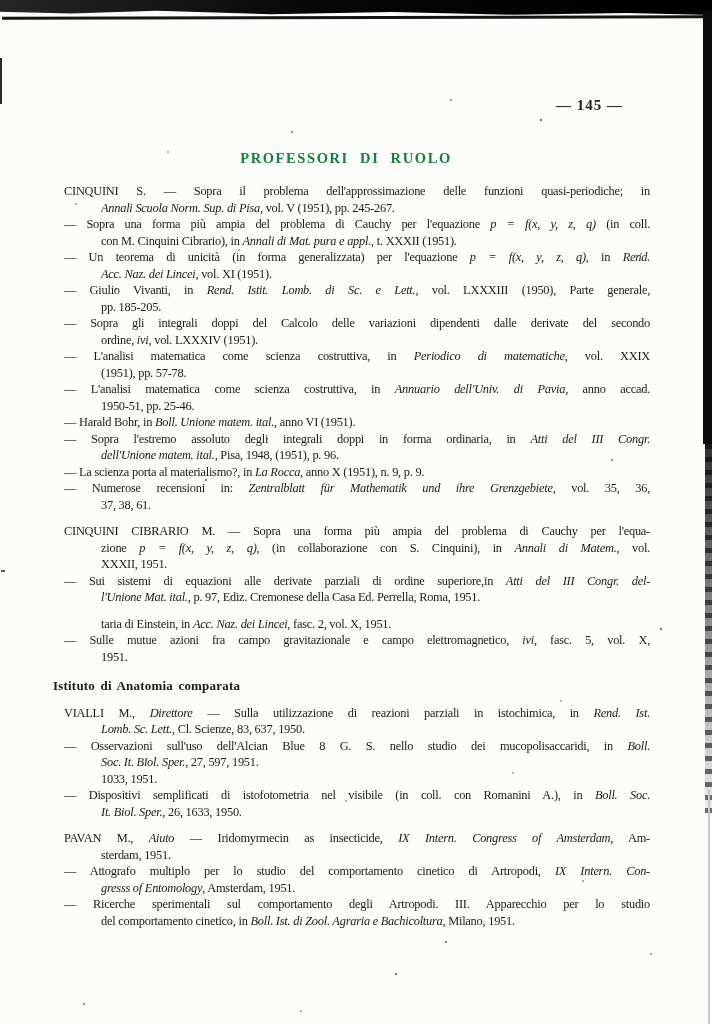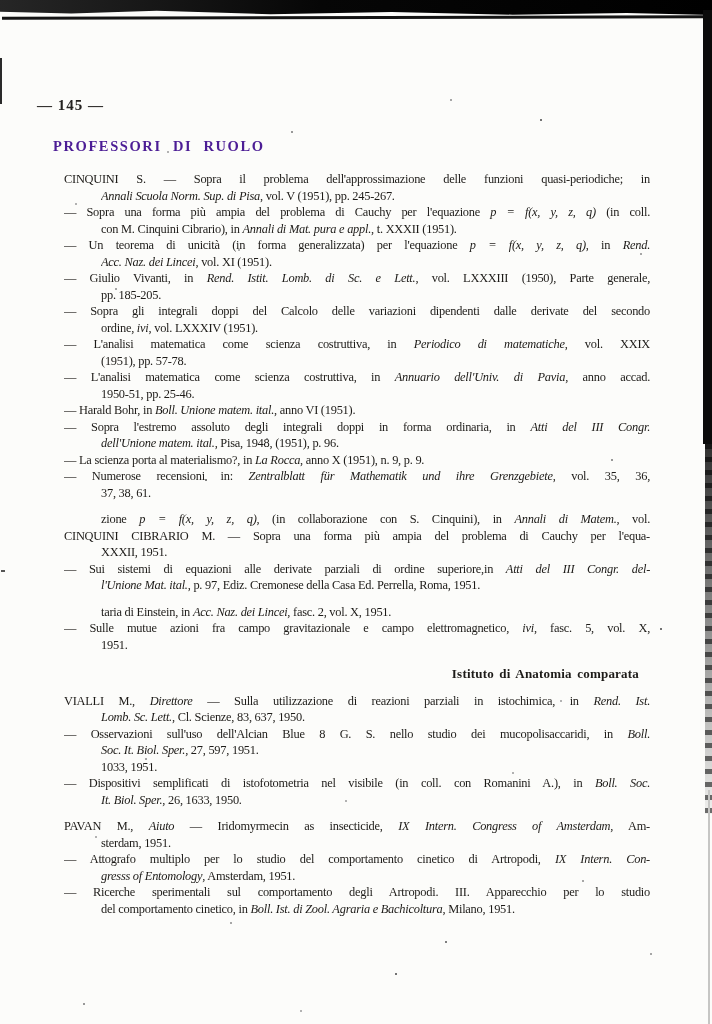--- a/index.html
+++ b/index.html
@@ -45,32 +45,32 @@
       266px 438px 0 0 #8a8a8a, 611px 459px 0 0 #777, 660px 628px 0 0 #444,
       145px 758px 0 0 #8a8a8a, 345px 800px 0 0 #999, 95px 836px 0 0 #9a9a9a,
       445px 941px 0 0 #555, 230px 922px 0 0 #8a8a8a, 395px 973px 0 0 #444,
       650px 953px 0 0 #8a8a8a, 83px 1003px 0 0 #777, 300px 1010px 0 0 #9a9a9a,
       582px 880px 0 0 #8a8a8a, 512px 772px 0 0 #999, 560px 700px 0 0 #9a9a9a;
   }
   
   .content{position:absolute;left:64px;top:97px;width:586px;}
   .page-number{
     font-size:15px;font-weight:bold;letter-spacing:1px;
-    text-align:left;position:relative;left:-27px;color:#242220;
+    text-align:right;position:relative;left:-27px;color:#242220;
   }
   .main-heading{
-    margin-top:24px;font-size:14.5px;font-weight:bold;
-    letter-spacing:1.6px;word-spacing:6px;text-align:left;
-    position:relative;left:-11px;color:#4c1d95;
+    margin-top:36px;font-size:14.5px;font-weight:bold;
+    letter-spacing:1.6px;word-spacing:6px;text-align:center;
+    position:relative;left:-11px;color:#15803d;
   }
   .bibliography{margin-top:16px;font-size:12.4px;line-height:16.5px;letter-spacing:-0.25px;}
   .block{margin-top:10px;}
   .bibliography > .block:first-child{margin-top:0;}
   .section-heading{
-    font-weight:bold;font-size:13px;text-align:right;
+    font-weight:bold;font-size:13px;text-align:left;
     margin-top:13px;margin-bottom:2px;position:relative;left:-11px;
     letter-spacing:0.2px;word-spacing:2px;
   }
   .line{text-align:justify;text-align-last:justify;height:16.5px;overflow:hidden;}
   .line.noj{text-align-last:left;}
   .line.ind{margin-left:37px;}
 </style>
 </head>
 <body>
 
@@ -105,22 +105,22 @@
           <div class="line">— L'analisi matematica come scienza costruttiva, in <i>Annuario dell'Univ. di Pavia</i>, anno accad.</div>
           <div class="line ind noj">1950-51, pp. 25-46.</div>
           <div class="line noj">— Harald Bohr, in <i>Boll. Unione matem. ital.</i>, anno VI (1951).</div>
           <div class="line">— Sopra l'estremo assoluto degli integrali doppi in forma ordinaria, in <i>Atti del III Congr.</i></div>
           <div class="line ind noj"><i>dell'Unione matem. ital.</i>, Pisa, 1948, (1951), p. 96.</div>
           <div class="line noj">— La scienza porta al materialismo?, in <i>La Rocca</i>, anno X (1951), n. 9, p. 9.</div>
           <div class="line">— Numerose recensioni in: <i>Zentralblatt für Mathematik und ihre Grenzgebiete</i>, vol. 35, 36,</div>
           <div class="line ind noj">37, 38, 61.</div>
         </div>
         <div class="block">
+          <div class="line">CINQUINI CIBRARIO M. — Sopra una forma più ampia del problema di Cauchy per l'equa-</div>
           <div class="line ind">zione <i>p = f(x, y, z, q)</i>, (in collaborazione con S. Cinquini), in <i>Annali di Matem.</i>, vol.</div>
-          <div class="line">CINQUINI CIBRARIO M. — Sopra una forma più ampia del problema di Cauchy per l'equa-</div>
           <div class="line ind noj">XXXII, 1951.</div>
           <div class="line">— Sui sistemi di equazioni alle derivate parziali di ordine superiore,in <i>Atti del III Congr. del-</i></div>
           <div class="line ind noj"><i>l'Unione Mat. ital.</i>, p. 97, Ediz. Cremonese della Casa Ed. Perrella, Roma, 1951.</div>
         </div>
         <div class="block">
           <div class="line ind noj">taria di Einstein, in <i>Acc. Naz. dei Lincei</i>, fasc. 2, vol. X, 1951.</div>
           <div class="line">— Sulle mutue azioni fra campo gravitazionale e campo elettromagnetico, <i>ivi</i>, fasc. 5, vol. X,</div>
           <div class="line ind noj">1951.</div>
         </div>
         <div class="section-heading">Istituto di Anatomia comparata</div>

